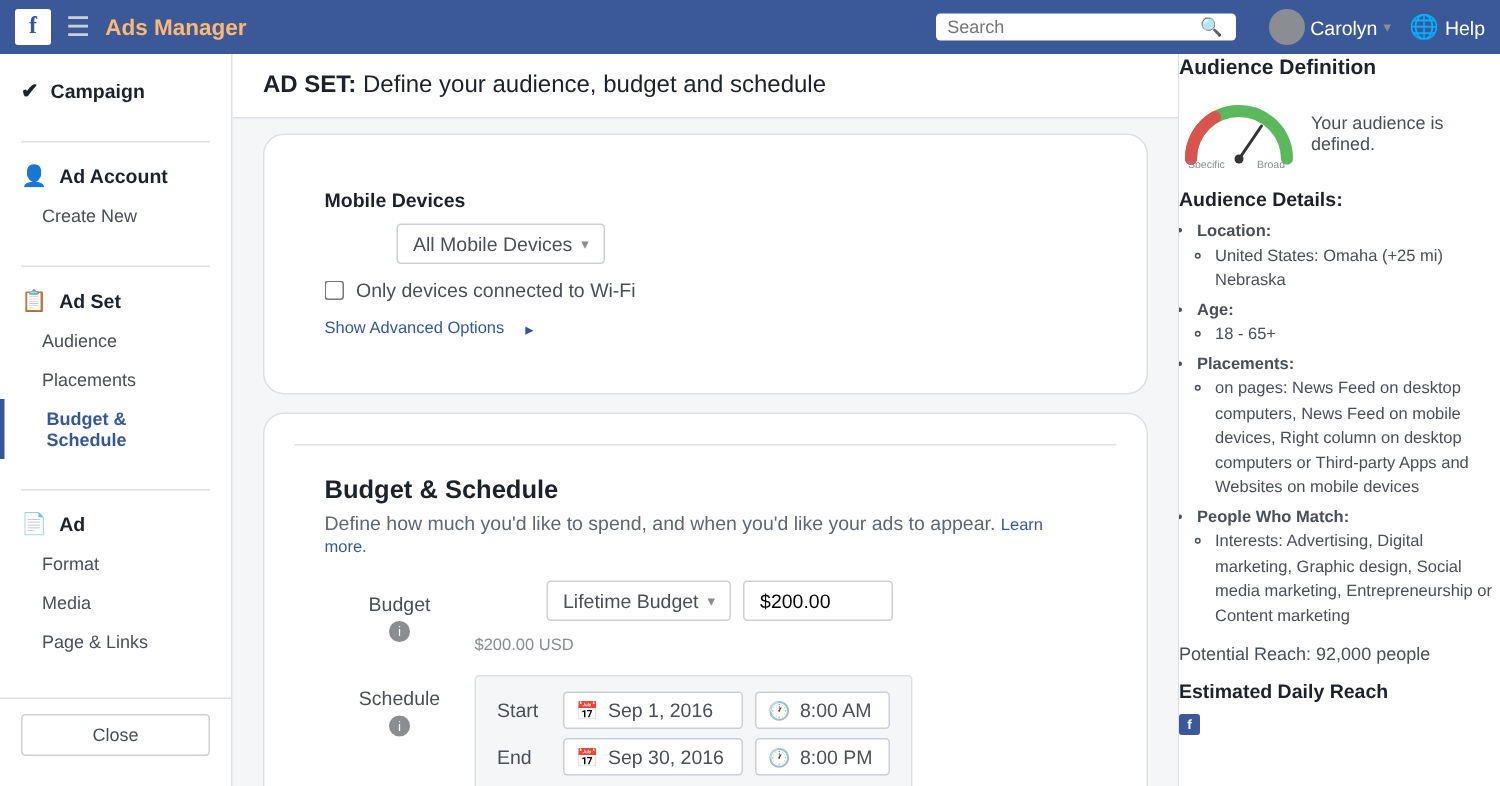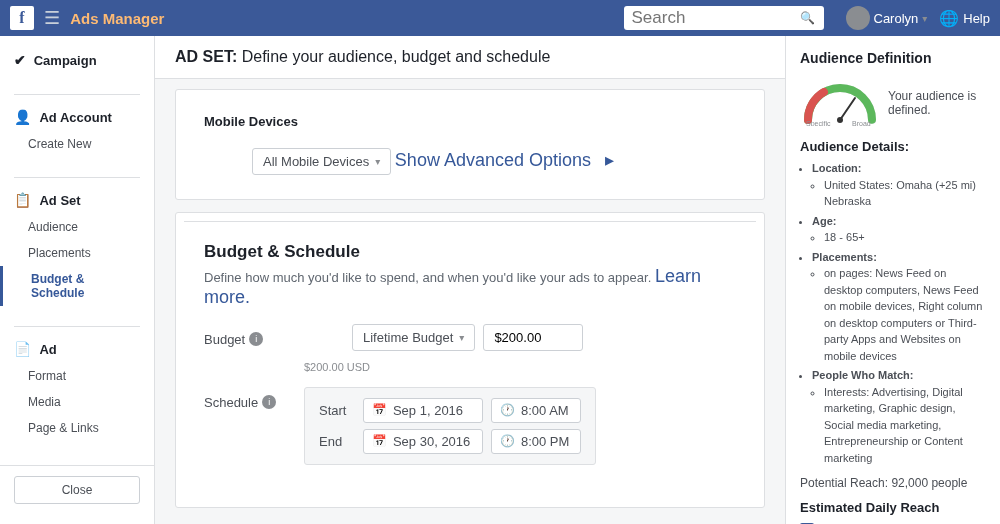--- a/index.html
+++ b/index.html
@@ -9,21 +9,21 @@
     .top-nav {
       display: flex; align-items: center; height: 36px;
       background: #3b5998; color: #fff; padding: 0 10px; gap: 10px;
       position: fixed; top: 0; left: 0; right: 0; z-index: 100;
     }
     .top-nav-logo { width: 24px; height: 24px; background: #fff; border-radius: 2px; display: flex; align-items: center; justify-content: center; }
     .top-nav-logo span { color: #3b5998; font-weight: bold; font-size: 16px; font-family: serif; }
     .top-nav-menu { font-size: 18px; cursor: pointer; color: #c8d0da; }
     .top-nav-title { font-size: 15px; font-weight: 600; color: #fdba74; }
     .top-nav-search { margin-left: auto; display: flex; align-items: center; background: #fff; border-radius: 3px; padding: 2px 8px; gap: 4px; width: 200px; }
-    .top-nav-search input { border: none; outline: none; font-size: 17px; width: 100%; color: #333; }
+    .top-nav-search input { border: none; outline: none; font-size: 12px; width: 100%; color: #333; }
     .top-nav-search-icon { color: #8a8d91; font-size: 12px; }
     .top-nav-right { display: flex; align-items: center; gap: 12px; margin-left: 12px; }
     .top-nav-user { display: flex; align-items: center; gap: 4px; cursor: pointer; font-size: 13px; color: #fff; }
     .top-nav-avatar { width: 24px; height: 24px; border-radius: 50%; background: #8a8d91; }
     .top-nav-help { font-size: 13px; color: #fff; cursor: pointer; display: flex; align-items: center; gap: 4px; }
     .globe-icon { font-size: 16px; }
 
     
     .layout { display: flex; margin-top: 36px; height: calc(100vh - 36px); }
 
@@ -60,64 +60,64 @@
       background: #fff; border-bottom: 1px solid #dddfe2;
       padding: 12px 20px; font-size: 16px; font-weight: 400;
     }
     .page-header strong { font-weight: 700; }
 
     
     .content-area { padding: 10px 20px; }
 
     
     .card {
-      background: #fff; border: 1px solid #dddfe2; border-radius: 3px;
-      margin-bottom: 12px; padding: 8px;
+      background: #fff; border: 1px solid #dddfe2; border-radius: 14px;
+      margin-bottom: 12px; padding: 20px;
     }
 
     
     .mobile-section { padding: 16px 20px; }
     .section-label { font-size: 13px; font-weight: 600; color: #1d2129; margin-bottom: 8px; }
     .select-btn {
       display: inline-flex; align-items: center; gap: 6px;
       border: 1px solid #ccd0d5; border-radius: 3px; padding: 5px 10px;
       background: #fff; cursor: pointer; font-size: 13px; color: #4b4f56; margin-left: 48px;
     }
     .checkbox-row { display: flex; align-items: center; gap: 8px; margin-top: 10px; font-size: 13px; color: #4b4f56; }
     .checkbox-row input[type="checkbox"] { cursor: pointer; }
-    .link-btn { color: #365899; text-decoration: none; font-size: 18px; cursor: pointer; display: inline-flex; align-items: center; gap: 14px; margin-top: 12px; }
+    .link-btn { color: #365899; text-decoration: none; font-size: 11px; cursor: pointer; display: inline-flex; gap: 14px; margin-top: 12px; }
 
     
     .budget-section { padding: 20px; border-top: 1px solid #dddfe2; }
     .section-title { font-size: 17px; font-weight: 600; color: #1d2129; margin-bottom: 4px; }
     .section-desc { font-size: 13px; color: #606770; margin-bottom: 16px; }
     .section-desc a { color: #365899; text-decoration: none; }
 
     .form-row { display: flex; align-items: flex-start; margin-bottom: 14px; }
-    .form-label { width: 100px; padding-top: 8px; font-size: 13px; color: #4b4f56; font-weight: 500; display: flex; align-items: center; gap: 4px; flex-shrink: 0; }
+    .form-label { width: 100px; padding-top: 8px; font-size: 13px; color: #4b4f56; font-weight: 500; display: flex; align-items: center; gap: 4px; flex-shrink: 0; flex-direction: column; }
     .info-icon { display: inline-flex; align-items: center; justify-content: center; width: 14px; height: 14px; border-radius: 50%; background: #8a8d91; color: #fff; font-size: 9px; cursor: pointer; }
     .form-control { display: flex; align-items: center; gap: 8px; flex-wrap: wrap; }
     .form-control input[type="text"] {
       border: 1px solid #ccd0d5; border-radius: 3px; padding: 5px 10px;
       font-size: 13px; width: 140px; outline: none;
     }
     .form-hint { font-size: 11px; color: #8a8d91; width: 100%; margin-top: 2px; }
 
     
     .schedule-grid { display: flex; flex-direction: column; gap: 6px; border: 1px solid #dddfe2; border-radius: 3px; padding: 10px 14px; background: #f5f6f7; }
     .schedule-row { display: flex; align-items: center; gap: 8px; }
     .schedule-label-col { width: 36px; font-size: 13px; color: #4b4f56; font-weight: 500; }
     .date-input { display: flex; align-items: center; gap: 6px; border: 1px solid #ccd0d5; border-radius: 3px; padding: 4px 8px; background: #fff; font-size: 13px; color: #4b4f56; min-width: 120px; }
     .time-input { display: flex; align-items: center; gap: 6px; border: 1px solid #ccd0d5; border-radius: 3px; padding: 4px 8px; background: #fff; font-size: 13px; color: #4b4f56; min-width: 90px; }
     .cal-icon, .clock-icon { font-size: 12px; color: #8a8d91; }
 
     
     .right-panel {
       width: 215px; background: #fff; border-left: 1px solid #dddfe2;
-      flex-shrink: 0; overflow-y: auto; padding: 14px;
+      flex-shrink: 0; overflow-y: auto; 
     }
     .panel-title { font-size: 14px; font-weight: 700; color: #1d2129; margin-bottom: 10px; }
 
     
     .gauge-container { display: flex; align-items: center; gap: 8px; margin-bottom: 10px; }
     .gauge-svg { width: 80px; height: 50px; }
     .gauge-text { font-size: 12px; color: #4b4f56; }
 
     .details-title { font-size: 13px; font-weight: 700; color: #1d2129; margin-bottom: 6px; margin-top: 10px; }
     .details-list { font-size: 11px; color: #4b4f56; line-height: 1.5; padding-left: 12px; }
@@ -233,20 +233,24 @@
 
     <div class="content-area">
 
       <div class="card">
         <div class="mobile-section">
           <div class="section-label">Mobile Devices</div>
           <button class="select-btn">
             <span>All Mobile Devices</span>
             <span class="chevron">▾</span>
           </button>
+          <div class="checkbox-row">
+            <input type="checkbox" style="">
+            <span>Only devices connected to Wi-Fi</span>
+          </div>
           <a class="link-btn">
             <span>Show Advanced Options</span>
             <span>▸</span>
           </a>
         </div>
       </div>
 
       <div class="card">
         <div class="budget-section">
           <div class="section-title">Budget &amp; Schedule</div>

